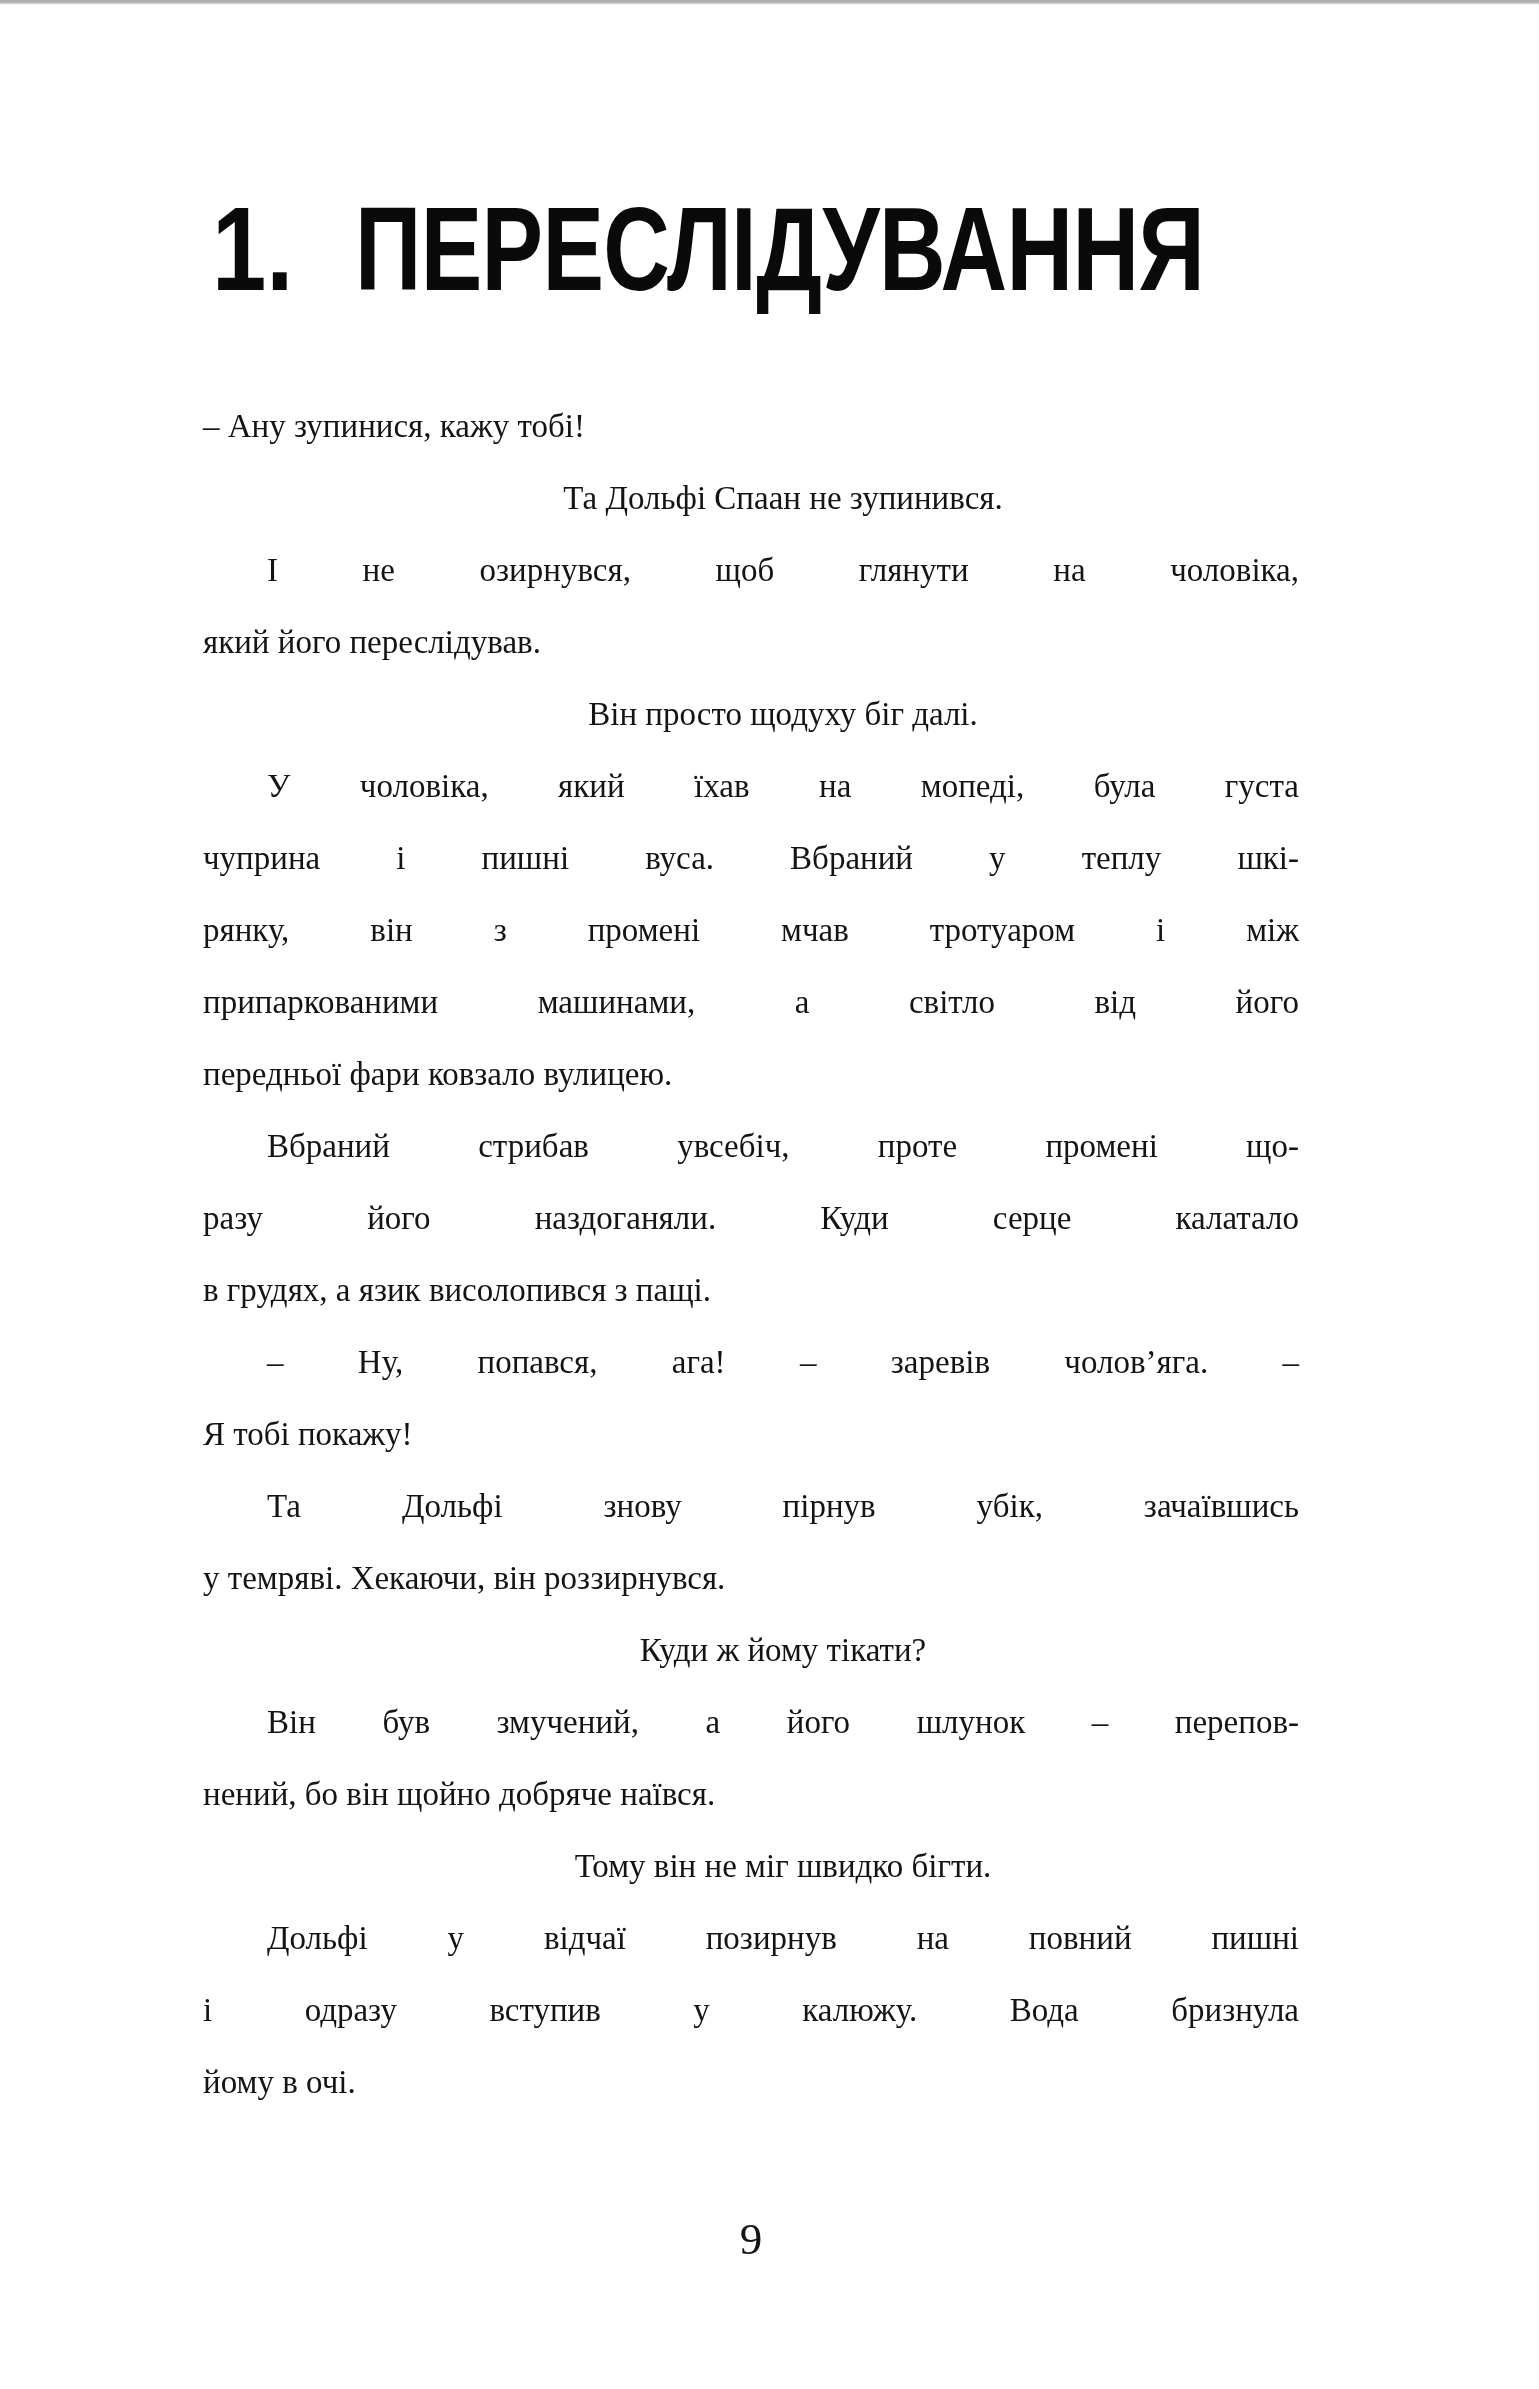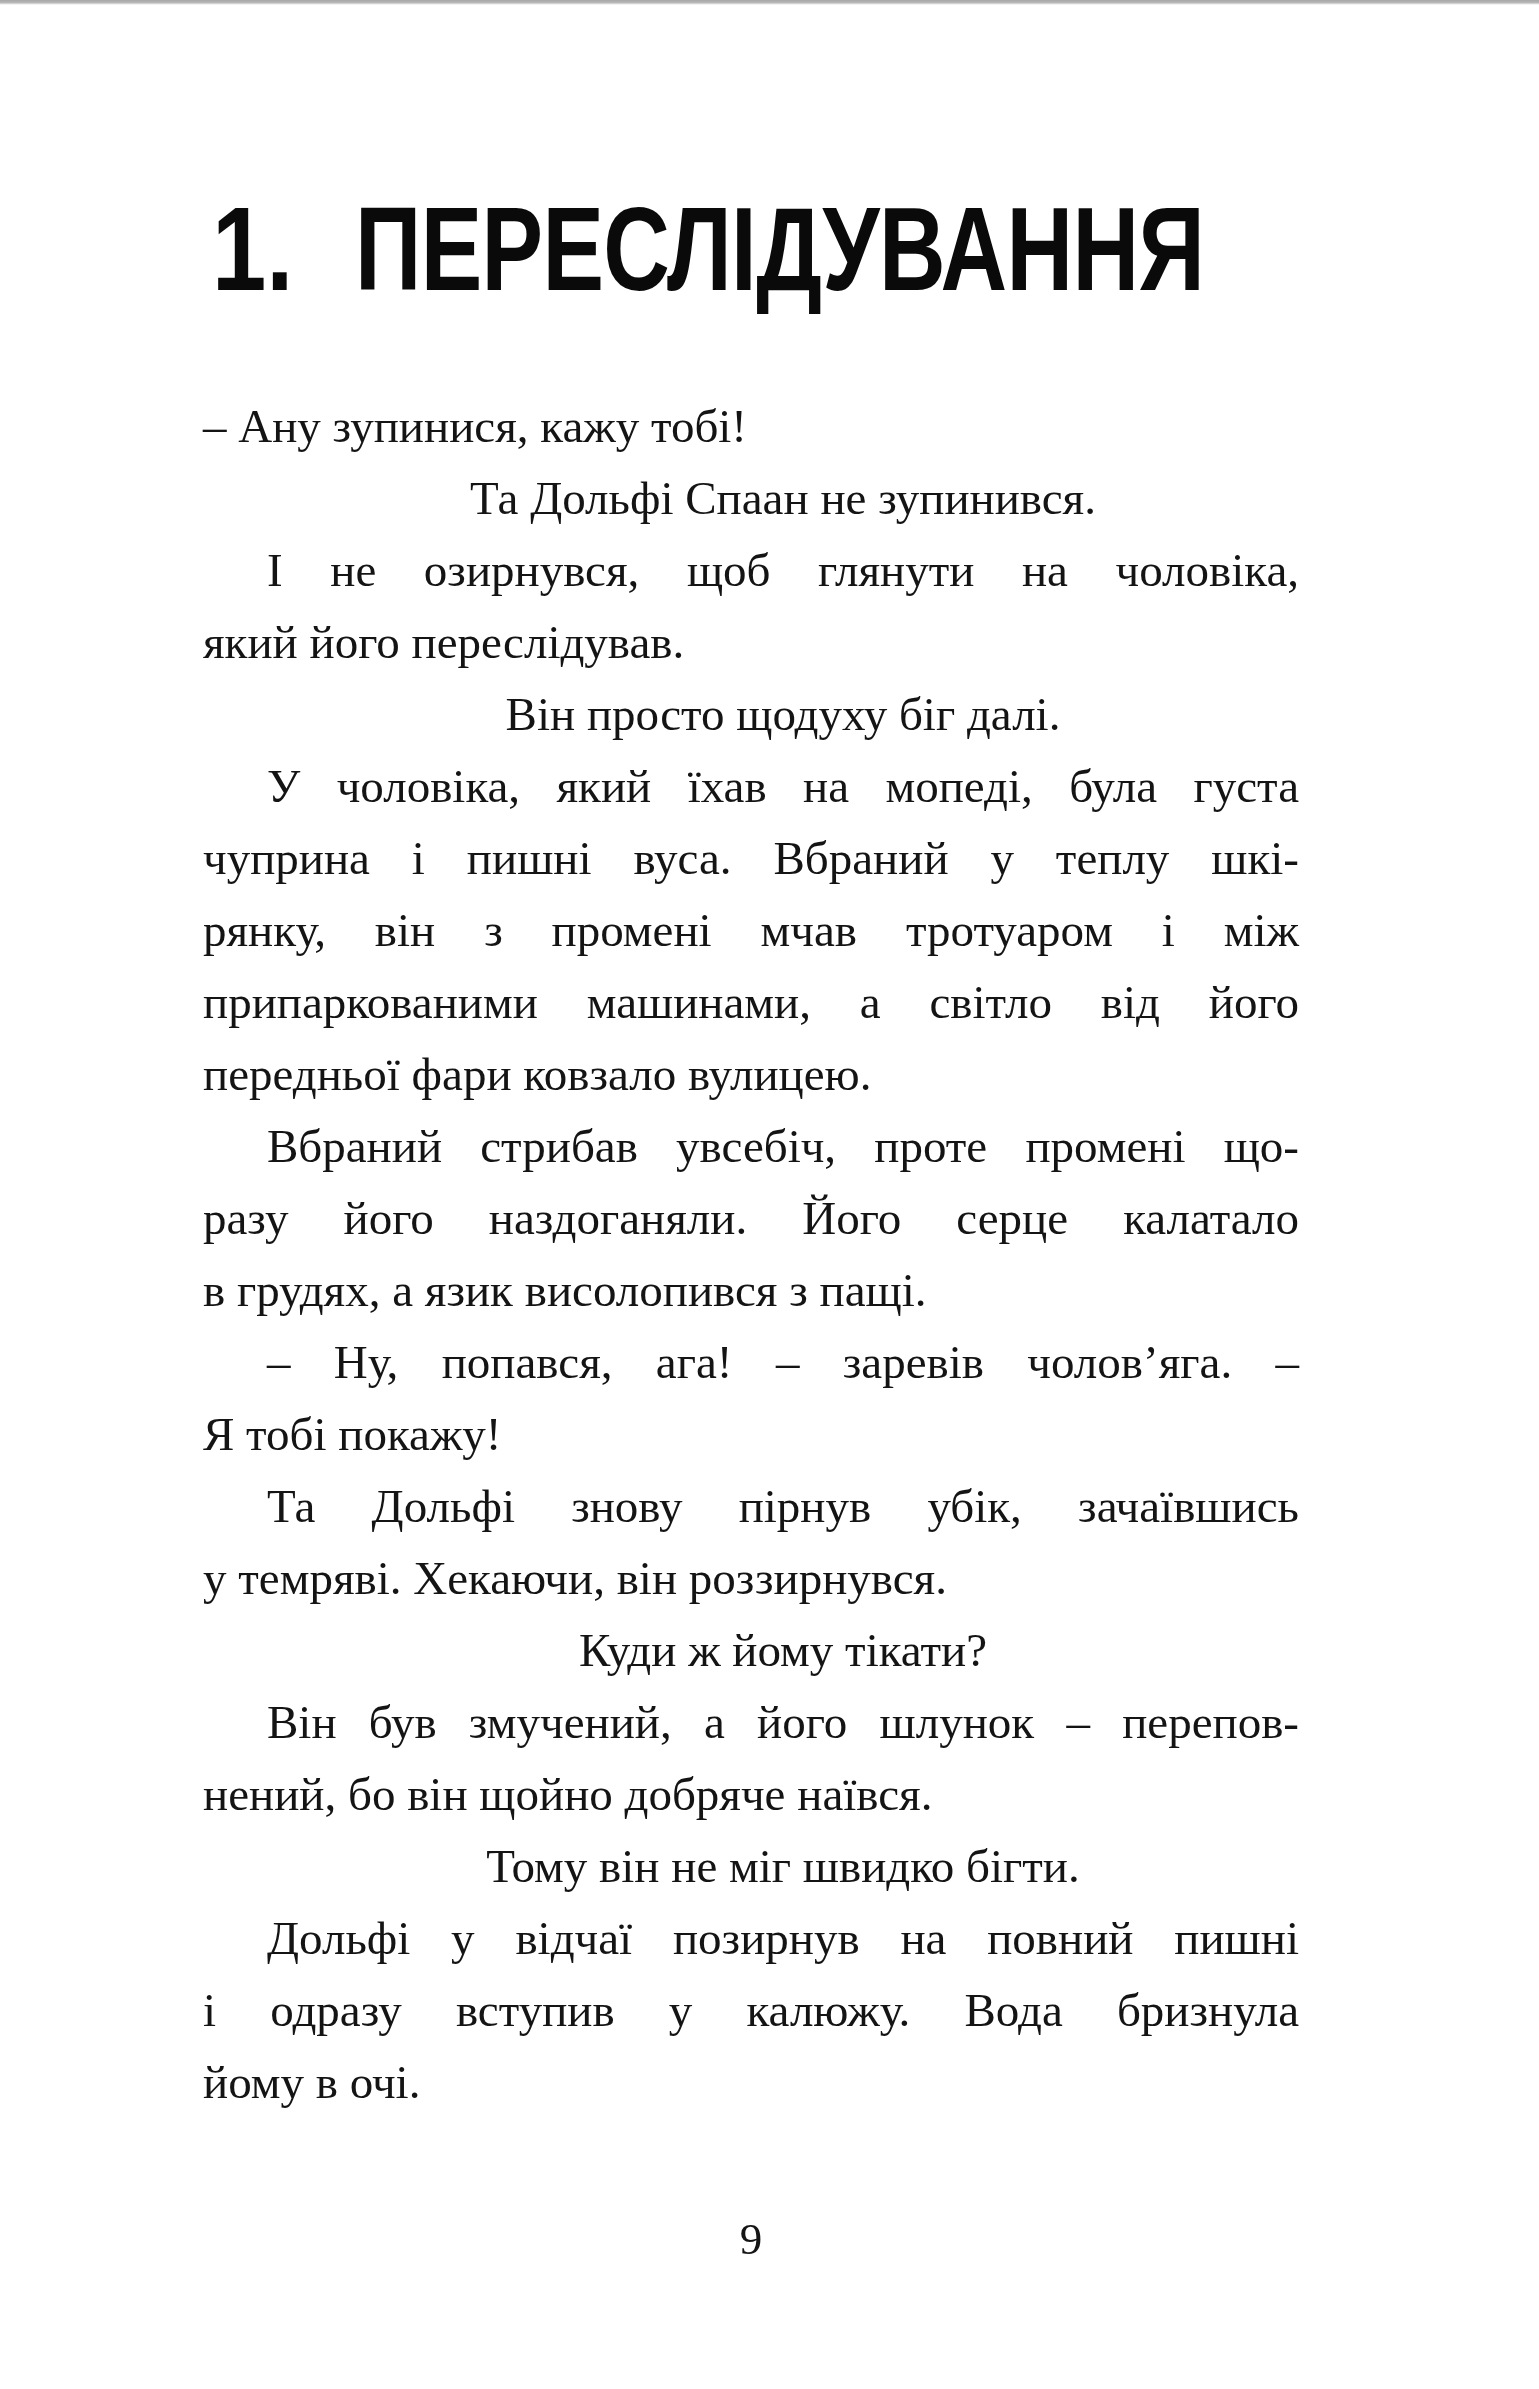--- a/index.html
+++ b/index.html
@@ -40,21 +40,21 @@
     display: inline-block;
     transform: scaleX(0.775);
     transform-origin: left center;
     letter-spacing: -0.8px;
   }
   .body-text {
     position: absolute;
     left: 203px;
     top: 390px;
     width: 1096px;
-    font-size: 47px;
+    font-size: 33px;
   }
   .line {
     display: block;
     height: 72px;
     line-height: 72px;
     white-space: nowrap;
     overflow: visible;
     text-align: left;
   }
   .line.full {
@@ -89,21 +89,21 @@
   <div class="line indent">Та Дольфі Спаан не зупинився.</div>
   <div class="line indent full">І не озирнувся, щоб глянути на чоловіка,</div>
   <div class="line">який його переслідував.</div>
   <div class="line indent">Він просто щодуху біг далі.</div>
   <div class="line indent full">У чоловіка, який їхав на мопеді, була густа</div>
   <div class="line full">чуприна і пишні вуса. Вбраний у теплу шкі-</div>
   <div class="line full">рянку, він з промені мчав тротуаром і між</div>
   <div class="line full">припаркованими машинами, а світло від його</div>
   <div class="line">передньої фари ковзало вулицею.</div>
   <div class="line indent full">Вбраний стрибав увсебіч, проте промені що-</div>
-  <div class="line full">разу його наздоганяли. Його серце калатало</div>
+  <div class="line full">разу його наздоганяли. Куди серце калатало</div>
   <div class="line">в грудях, а язик висолопився з пащі.</div>
   <div class="line indent full">– Ну, попався, ага! – заревів чолов’яга. –</div>
   <div class="line">Я тобі покажу!</div>
   <div class="line indent full">Та Дольфі знову пірнув убік, зачаївшись</div>
   <div class="line">у темряві. Хекаючи, він роззирнувся.</div>
   <div class="line indent">Куди ж йому тікати?</div>
   <div class="line indent full">Він був змучений, а його шлунок – перепов-</div>
   <div class="line">нений, бо він щойно добряче наївся.</div>
   <div class="line indent">Тому він не міг швидко бігти.</div>
   <div class="line indent full">Дольфі у відчаї позирнув на повний пишні</div>

